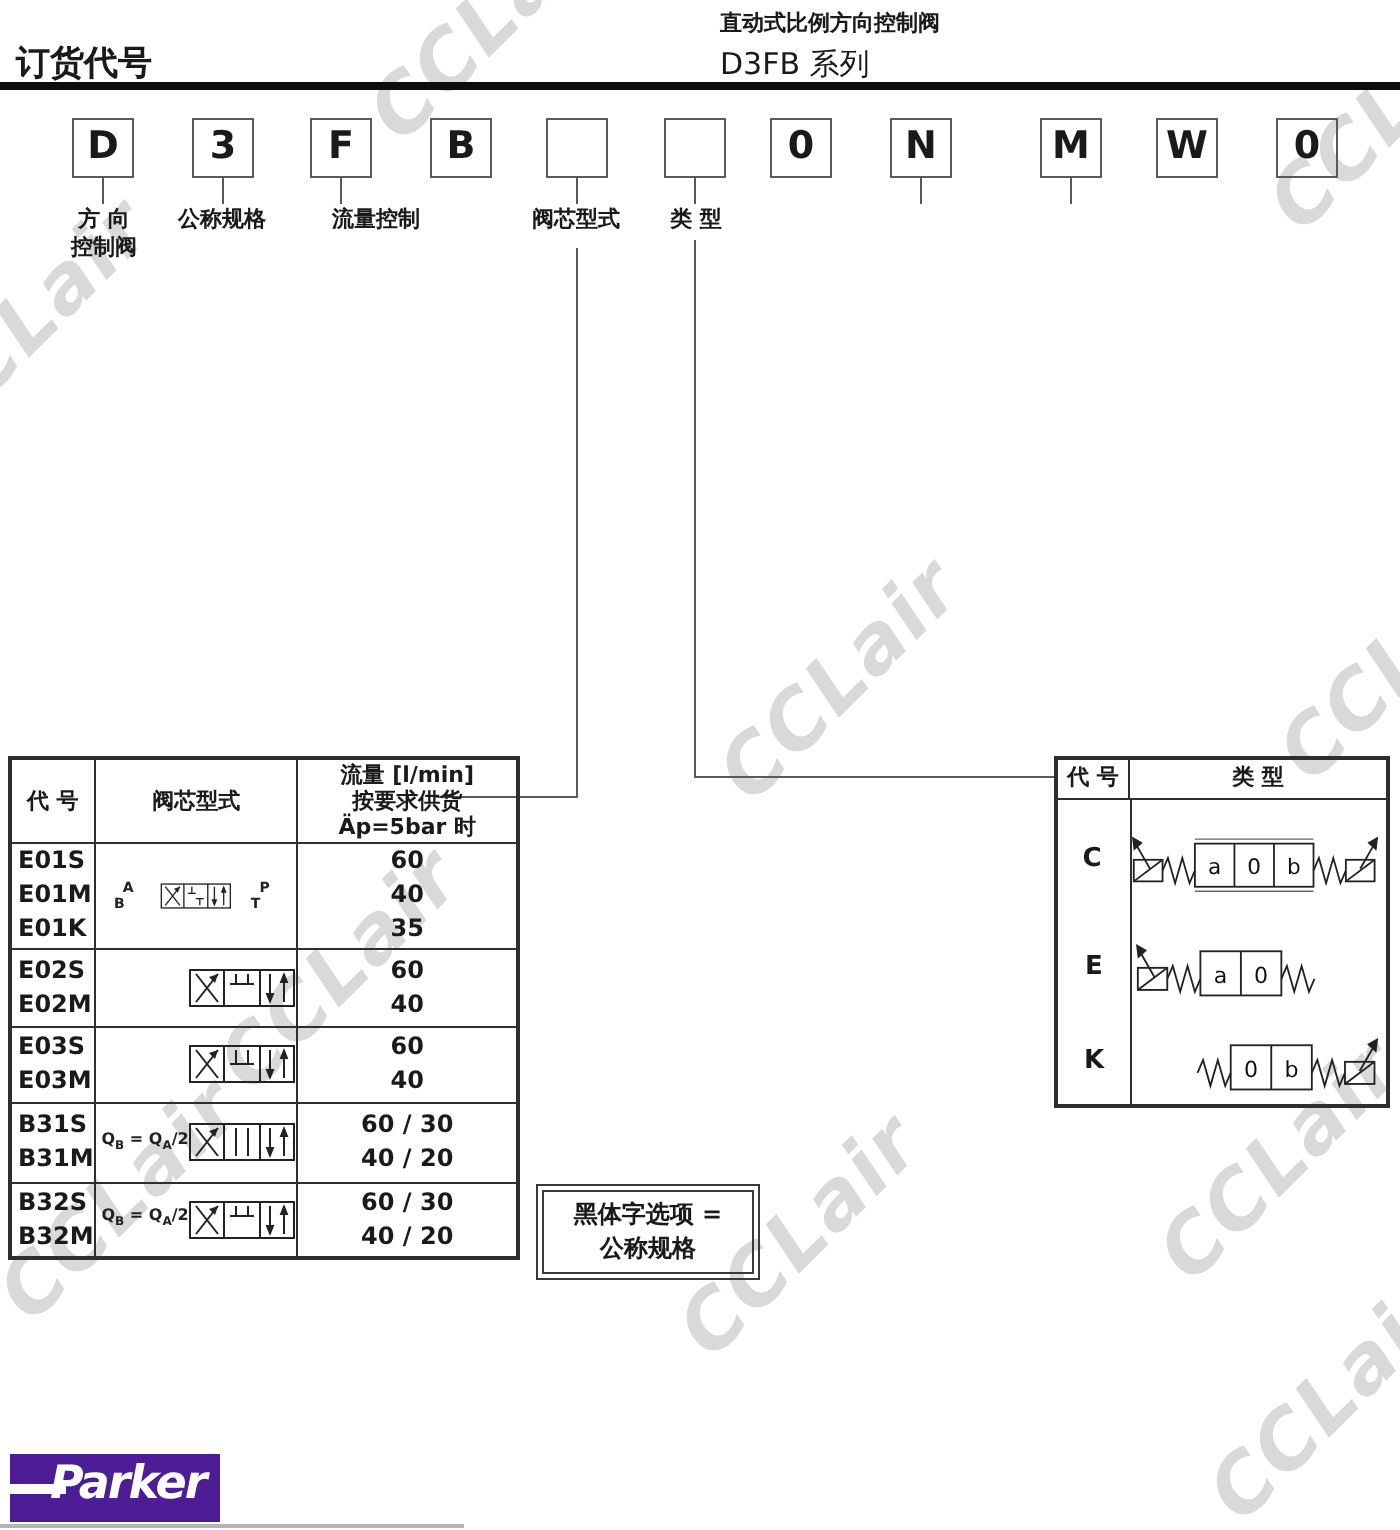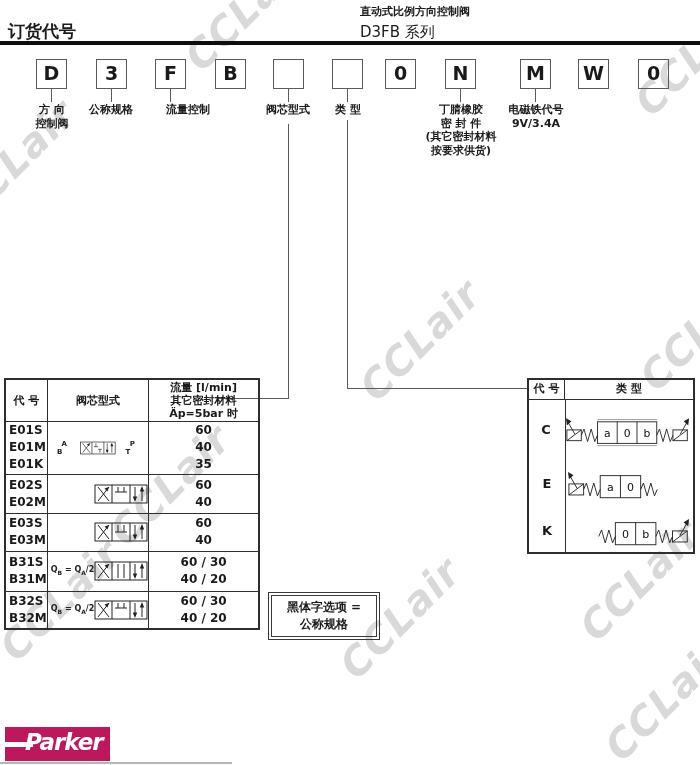--- a/index.html
+++ b/index.html
@@ -81,21 +81,21 @@
     border:1px solid #3a3a3a; padding:2px; background:transparent;
   }
   .note-inner {
     border:1px solid #3a3a3a; text-align:center; font-size:12px; font-weight:bold;
     line-height:17px; padding:3px 1px;
   }
   
   .footer-note { left:5px; top:678px; font-size:11.5px; font-weight:bold; }
   .parker-logo {
     position:absolute; z-index:1; left:5px; top:727px; width:105px; height:34px;
-    background:#be185d; overflow:hidden;
+    background:#4c1d95; overflow:hidden;
   }
   .parker-bar { position:absolute; left:0; top:15px; width:28px; height:5px; background:#fff; }
   .parker-text {
     position:absolute; left:20px; top:2px; color:#fff; font-size:23px;
     font-weight:bold; font-style:italic; letter-spacing:-1px;
   }
   .bottom-edge { position:absolute; z-index:1; left:0; top:762px; width:232px; height:2px; background:#b5b5b5; }
 </style>
 </head>
 <body>
@@ -146,50 +146,40 @@
     <div>公称规格</div>
   </div>
   <div class="box-label" style="left:158px; width:60px;">
     <div>流量控制</div>
   </div>
   <div class="box-label" style="left:258px; width:60px;">
     <div>阀芯型式</div>
   </div>
   <div class="box-label" style="left:318px; width:60px;">
     <div>类 型</div>
-  </div>
-  <div class="box-label" style="left:411px; width:100px;">
-    <div>丁腈橡胶</div>
-    <div>密 封 件</div>
-    <div>(其它密封材料</div>
-    <div>按要求供货)</div>
-  </div>
-  <div class="box-label" style="left:486px; width:100px;">
-    <div>电磁铁代号</div>
-    <div>9V/3.4A</div>
   </div>
 
   <div class="vline" style="left:288px; top:124px; width:1px; height:274px;"></div>
   <div class="hline" style="left:218px; top:398px; width:71px; height:1px;"></div>
   <div class="vline" style="left:347px; top:120px; width:1px; height:268px;"></div>
   <div class="hline" style="left:347px; top:388px; width:180px; height:1px;"></div>
 
   <table class="spool-table">
     <colgroup>
         <col style="width:34px">
         <col style="width:70px">
         <col style="width:110px">
       </colgroup>
     <tbody>
         <tr class="sp-head" style="height:42px;">
       <th>代 号</th>
       <th>阀芯型式</th>
       <th>
         <div>流量 [l/min]</div>
-        <div>其它密封材料</div>
+        <div>按要求供货</div>
         <div>Äp=5bar 时</div>
       </th>
     </tr>
     <tr class="grp" style="height:53px;">
       <td class="sp-codes">
         <div>E01S</div>
         <div>E01M</div>
         <div>E01K</div>
       </td>
       <td class="sp-sym sym">

